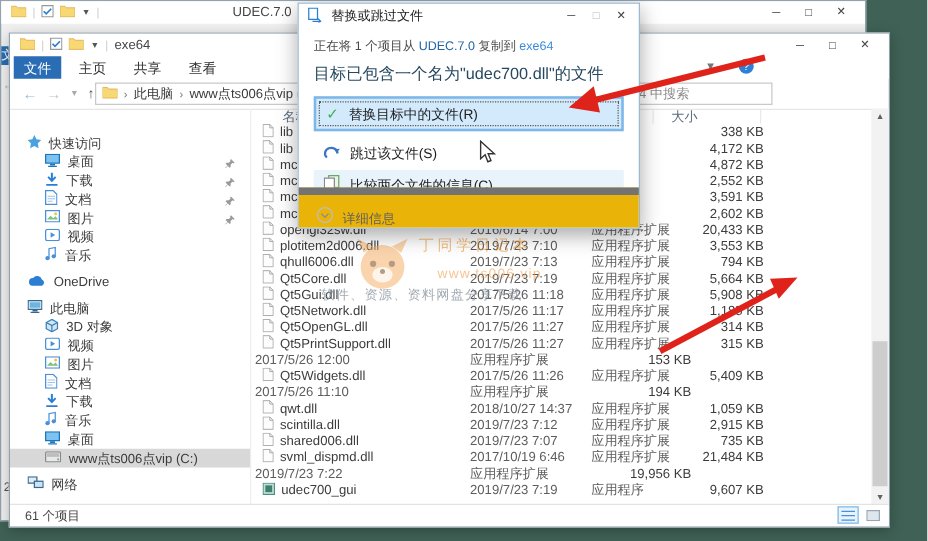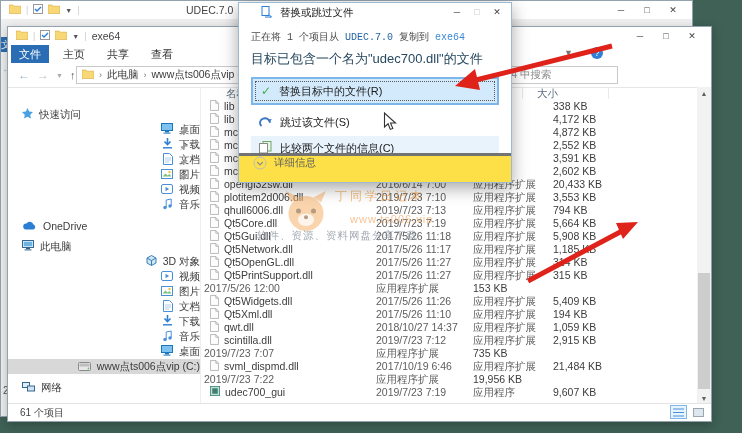--- a/index.html
+++ b/index.html
@@ -30,58 +30,58 @@
   .nav-back{color:#9ab6cf;font-size:12px;}
   .nav-fwd{color:#c4c4c4;font-size:12px;}
   .nav-drop{color:#aaa;font-size:7px;}
   .nav-up{color:#555;font-size:11px;}
   .address{position:absolute;left:68px;top:3px;width:387px;height:18px;border:1px solid #c9c9c9;display:flex;align-items:center;gap:5px;padding:0 5px;box-sizing:border-box;white-space:nowrap;overflow:hidden;}
   .crumb-sep{color:#777;font-size:9px;}
   .search{position:absolute;left:460px;top:3px;width:150px;height:18px;border:1px solid #c9c9c9;display:flex;align-items:center;padding:0 6px;box-sizing:border-box;color:#8a8a8a;white-space:nowrap;overflow:hidden;}
   .main-area{position:absolute;top:60px;left:0;right:0;bottom:17px;}
   .sidebar{position:absolute;left:0;top:0;bottom:0;width:193px;padding-top:20px;border-right:1px solid #eee;overflow:hidden;box-sizing:border-box;}
   .side-item{position:relative;height:15px;display:flex;align-items:center;gap:6px;padding-left:14px;color:#3b3b3b;white-space:nowrap;}
-  .side-item.lvl1{padding-left:28px;justify-content:flex-end;}
+  .side-item.lvl1{padding-left:28px;}
   .side-item.gap{margin-top:6px;}
   .side-item.selected{background:#d8d8d8;}
   .pin{position:absolute;right:12px;top:4px;}
   .listpane{position:absolute;left:196px;top:0;right:15px;bottom:0;}
   .list-header{position:relative;height:13px;color:#5a6b7d;}
   .h-name{position:absolute;left:22px;top:0;}
   .h-size{position:absolute;left:333px;top:0;}
   .h-sep{position:absolute;top:1px;width:1px;height:11px;background:#e9e9e9;}
   .frow{display:grid;grid-template-columns:172px 97px 80px 58px;height:13px;line-height:13px;align-items:center;}
   .c-name{display:flex;align-items:center;gap:5px;padding-left:6px;color:#3c3c3c;white-space:nowrap;overflow:hidden;}
   .c-date,.c-type{color:#5d5d5d;white-space:nowrap;overflow:hidden;}
-  .c-size{text-align:left;color:#3c3c3c;white-space:nowrap;}
+  .c-size{text-align:right;color:#3c3c3c;white-space:nowrap;}
   .vscroll{position:absolute;right:0;top:0;bottom:0;width:14px;background:#f2f2f2;}
   .scr-arrow{position:absolute;left:0;width:14px;height:12px;display:flex;align-items:center;justify-content:center;color:#606060;font-size:7px;}
   .scr-up{top:0;} .scr-down{bottom:0;}
   .thumb{position:absolute;left:1px;right:1px;top:186px;height:116px;background:#cdcdcd;}
   .statusbar{position:absolute;left:0;right:0;bottom:0;height:17px;border-top:1px solid #e3e3e3;display:flex;align-items:center;padding-left:12px;font-size:10px;color:#444;background:#fff;}
   .view-toggles{position:absolute;right:4px;top:1px;display:flex;gap:3px;}
   .vt{width:17px;height:14px;display:flex;align-items:center;justify-content:center;box-sizing:border-box;}
   .vt.sel{border:1px solid #7fb8e8;background:#e8f4fd;}
   
   #dialog{left:238px;top:2px;width:274px;height:181px;border:1px solid #9db8d2;box-shadow:0 5px 16px rgba(0,0,0,.35);z-index:30;}
-  .d-title{position:relative;height:20px;display:flex;align-items:center;gap:6px;padding-left:22px;}
+  .d-title{position:relative;height:20px;display:flex;align-items:center;gap:6px;padding-left:7px;}
   .d-title-text{font-size:10.5px;color:#222;}
   .d-btns{position:absolute;right:4px;top:0;display:flex;}
   .d-btn{width:20px;height:18px;display:flex;align-items:center;justify-content:center;font-size:9px;color:#444;}
   .d-btn.dim{color:#bbb;}
-  .d-line1{margin:7px 12px 0;font-size:10px;color:#4a4a4a;white-space:nowrap;font-family:Liberation Mono, monospace;}
+  .d-line1{margin:7px 12px 0;font-size:10px;color:#4a4a4a;white-space:nowrap;}
   .blue-src{color:#2464a4;} .blue-dst{color:#3b8ad8;}
   .d-headline{margin:6px 12px 0;font-size:13px;color:#27485f;white-space:nowrap;}
   .d-opt{display:flex;align-items:center;gap:8px;margin:0 12px;padding-left:8px;font-size:11px;color:#1c1c1c;box-sizing:border-box;}
   .d-replace{margin-top:9px;height:28px;background:#d3eafc;border:2px solid #7db6e8;position:relative;}
   .d-replace:after{content:"";position:absolute;inset:2px;border:1px dotted #5a5a5a;pointer-events:none;}
   .ck{color:#3fae49;font-weight:bold;font-size:12px;}
   .d-skip{margin-top:5px;height:24px;}
   .d-compare{margin-top:2px;height:24px;background:#e8f3fb;}
-  .d-foot{position:absolute;left:0;right:0;bottom:0;height:26px;border-top:3px solid #737373;display:flex;align-items:flex-start;gap:7px;padding-left:14px;font-size:10.5px;color:#5f5f5f;background:#fde047;}
+  .d-foot{position:absolute;left:0;right:0;bottom:0;height:26px;border-top:6px solid #737373;display:flex;align-items:flex-end;gap:7px;padding-left:14px;font-size:10.5px;color:#5f5f5f;background:#eab308;}
   
   #watermark{position:absolute;left:255px;top:184px;z-index:15;pointer-events:none;}
   .wm-face{position:absolute;left:26px;top:2px;opacity:.55;}
   .wm-l1{position:absolute;left:80px;top:4px;font-size:12px;letter-spacing:3px;color:rgba(238,148,42,.6);white-space:nowrap;}
   .wm-l2{position:absolute;left:95px;top:29px;font-size:11px;color:rgba(238,148,60,.55);letter-spacing:1px;}
   .wm-l3{position:absolute;left:2px;top:45px;font-size:10.5px;color:rgba(145,155,165,.85);letter-spacing:1px;white-space:nowrap;}
   
   #annot{position:absolute;left:0;top:0;z-index:40;pointer-events:none;}
   #cursor{position:absolute;left:383px;top:112px;z-index:50;pointer-events:none;}
 </style>
@@ -504,27 +504,20 @@
                     <path d="M0.5 0.5h6l3 3v8h-9z" fill="#fdfdfd" stroke="#a0a0a0" stroke-width="0.8"></path>
                     <path d="M6.5 0.5v3h3" fill="none" stroke="#a0a0a0" stroke-width="0.8"></path>
                   </svg></span>
                 <span>Qt5Widgets.dll</span>
               </span>
               <span class="c-date">2017/5/26 11:26</span>
               <span class="c-type">应用程序扩展</span>
               <span class="c-size">5,409 KB</span>
             </div>
             <div class="frow">
-              <span class="c-name">
-                <span class=""><svg width="9" height="11" viewBox="0 0 10 12">
-                    <path d="M0.5 0.5h6l3 3v8h-9z" fill="#fdfdfd" stroke="#a0a0a0" stroke-width="0.8"></path>
-                    <path d="M6.5 0.5v3h3" fill="none" stroke="#a0a0a0" stroke-width="0.8"></path>
-                  </svg></span>
-                <span>Qt5Xml.dll</span>
-              </span>
               <span class="c-date">2017/5/26 11:10</span>
               <span class="c-type">应用程序扩展</span>
               <span class="c-size">194 KB</span>
             </div>
             <div class="frow">
               <span class="c-name">
                 <span class=""><svg width="9" height="11" viewBox="0 0 10 12">
                     <path d="M0.5 0.5h6l3 3v8h-9z" fill="#fdfdfd" stroke="#a0a0a0" stroke-width="0.8"></path>
                     <path d="M6.5 0.5v3h3" fill="none" stroke="#a0a0a0" stroke-width="0.8"></path>
                   </svg></span>
@@ -540,20 +533,27 @@
                     <path d="M0.5 0.5h6l3 3v8h-9z" fill="#fdfdfd" stroke="#a0a0a0" stroke-width="0.8"></path>
                     <path d="M6.5 0.5v3h3" fill="none" stroke="#a0a0a0" stroke-width="0.8"></path>
                   </svg></span>
                 <span>scintilla.dll</span>
               </span>
               <span class="c-date">2019/7/23 7:12</span>
               <span class="c-type">应用程序扩展</span>
               <span class="c-size">2,915 KB</span>
             </div>
             <div class="frow">
+              <span class="c-name">
+                <span class=""><svg width="9" height="11" viewBox="0 0 10 12">
+                    <path d="M0.5 0.5h6l3 3v8h-9z" fill="#fdfdfd" stroke="#a0a0a0" stroke-width="0.8"></path>
+                    <path d="M6.5 0.5v3h3" fill="none" stroke="#a0a0a0" stroke-width="0.8"></path>
+                  </svg></span>
+                <span>shared006.dll</span>
+              </span>
               <span class="c-date">2019/7/23 7:07</span>
               <span class="c-type">应用程序扩展</span>
               <span class="c-size">735 KB</span>
             </div>
             <div class="frow">
               <span class="c-name">
                 <span class=""><svg width="9" height="11" viewBox="0 0 10 12">
                     <path d="M0.5 0.5h6l3 3v8h-9z" fill="#fdfdfd" stroke="#a0a0a0" stroke-width="0.8"></path>
                     <path d="M6.5 0.5v3h3" fill="none" stroke="#a0a0a0" stroke-width="0.8"></path>
                   </svg></span>

